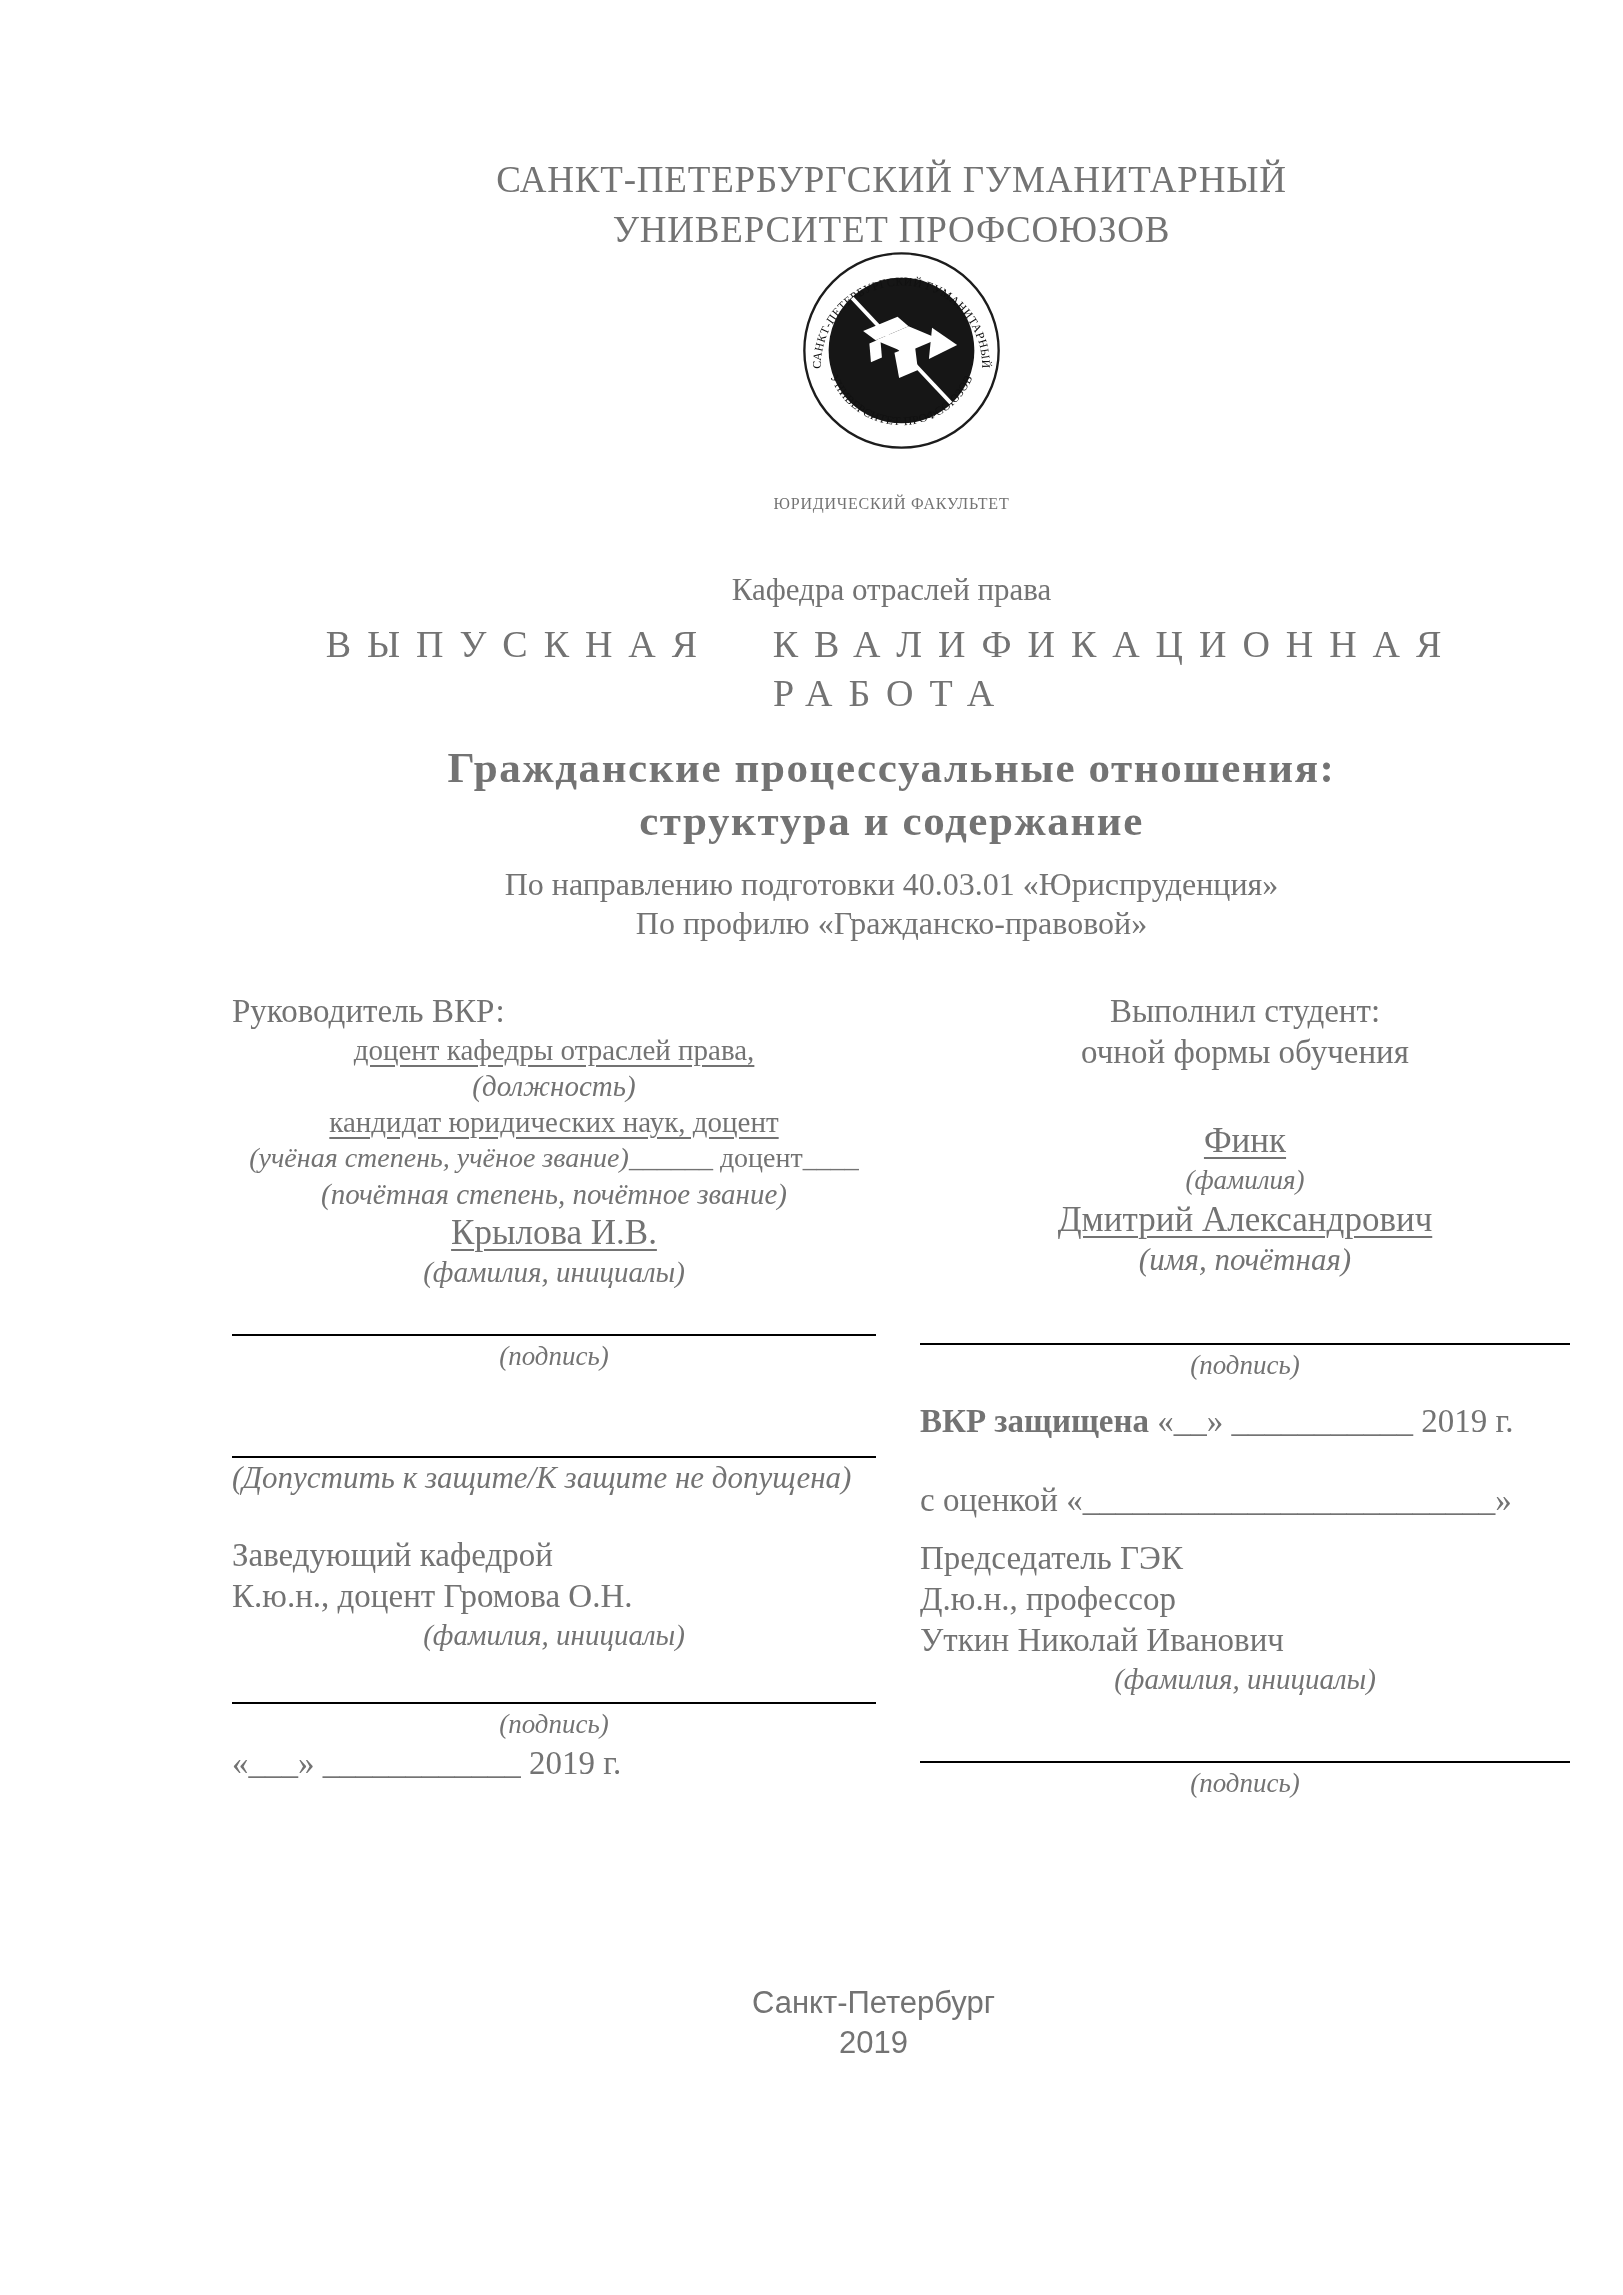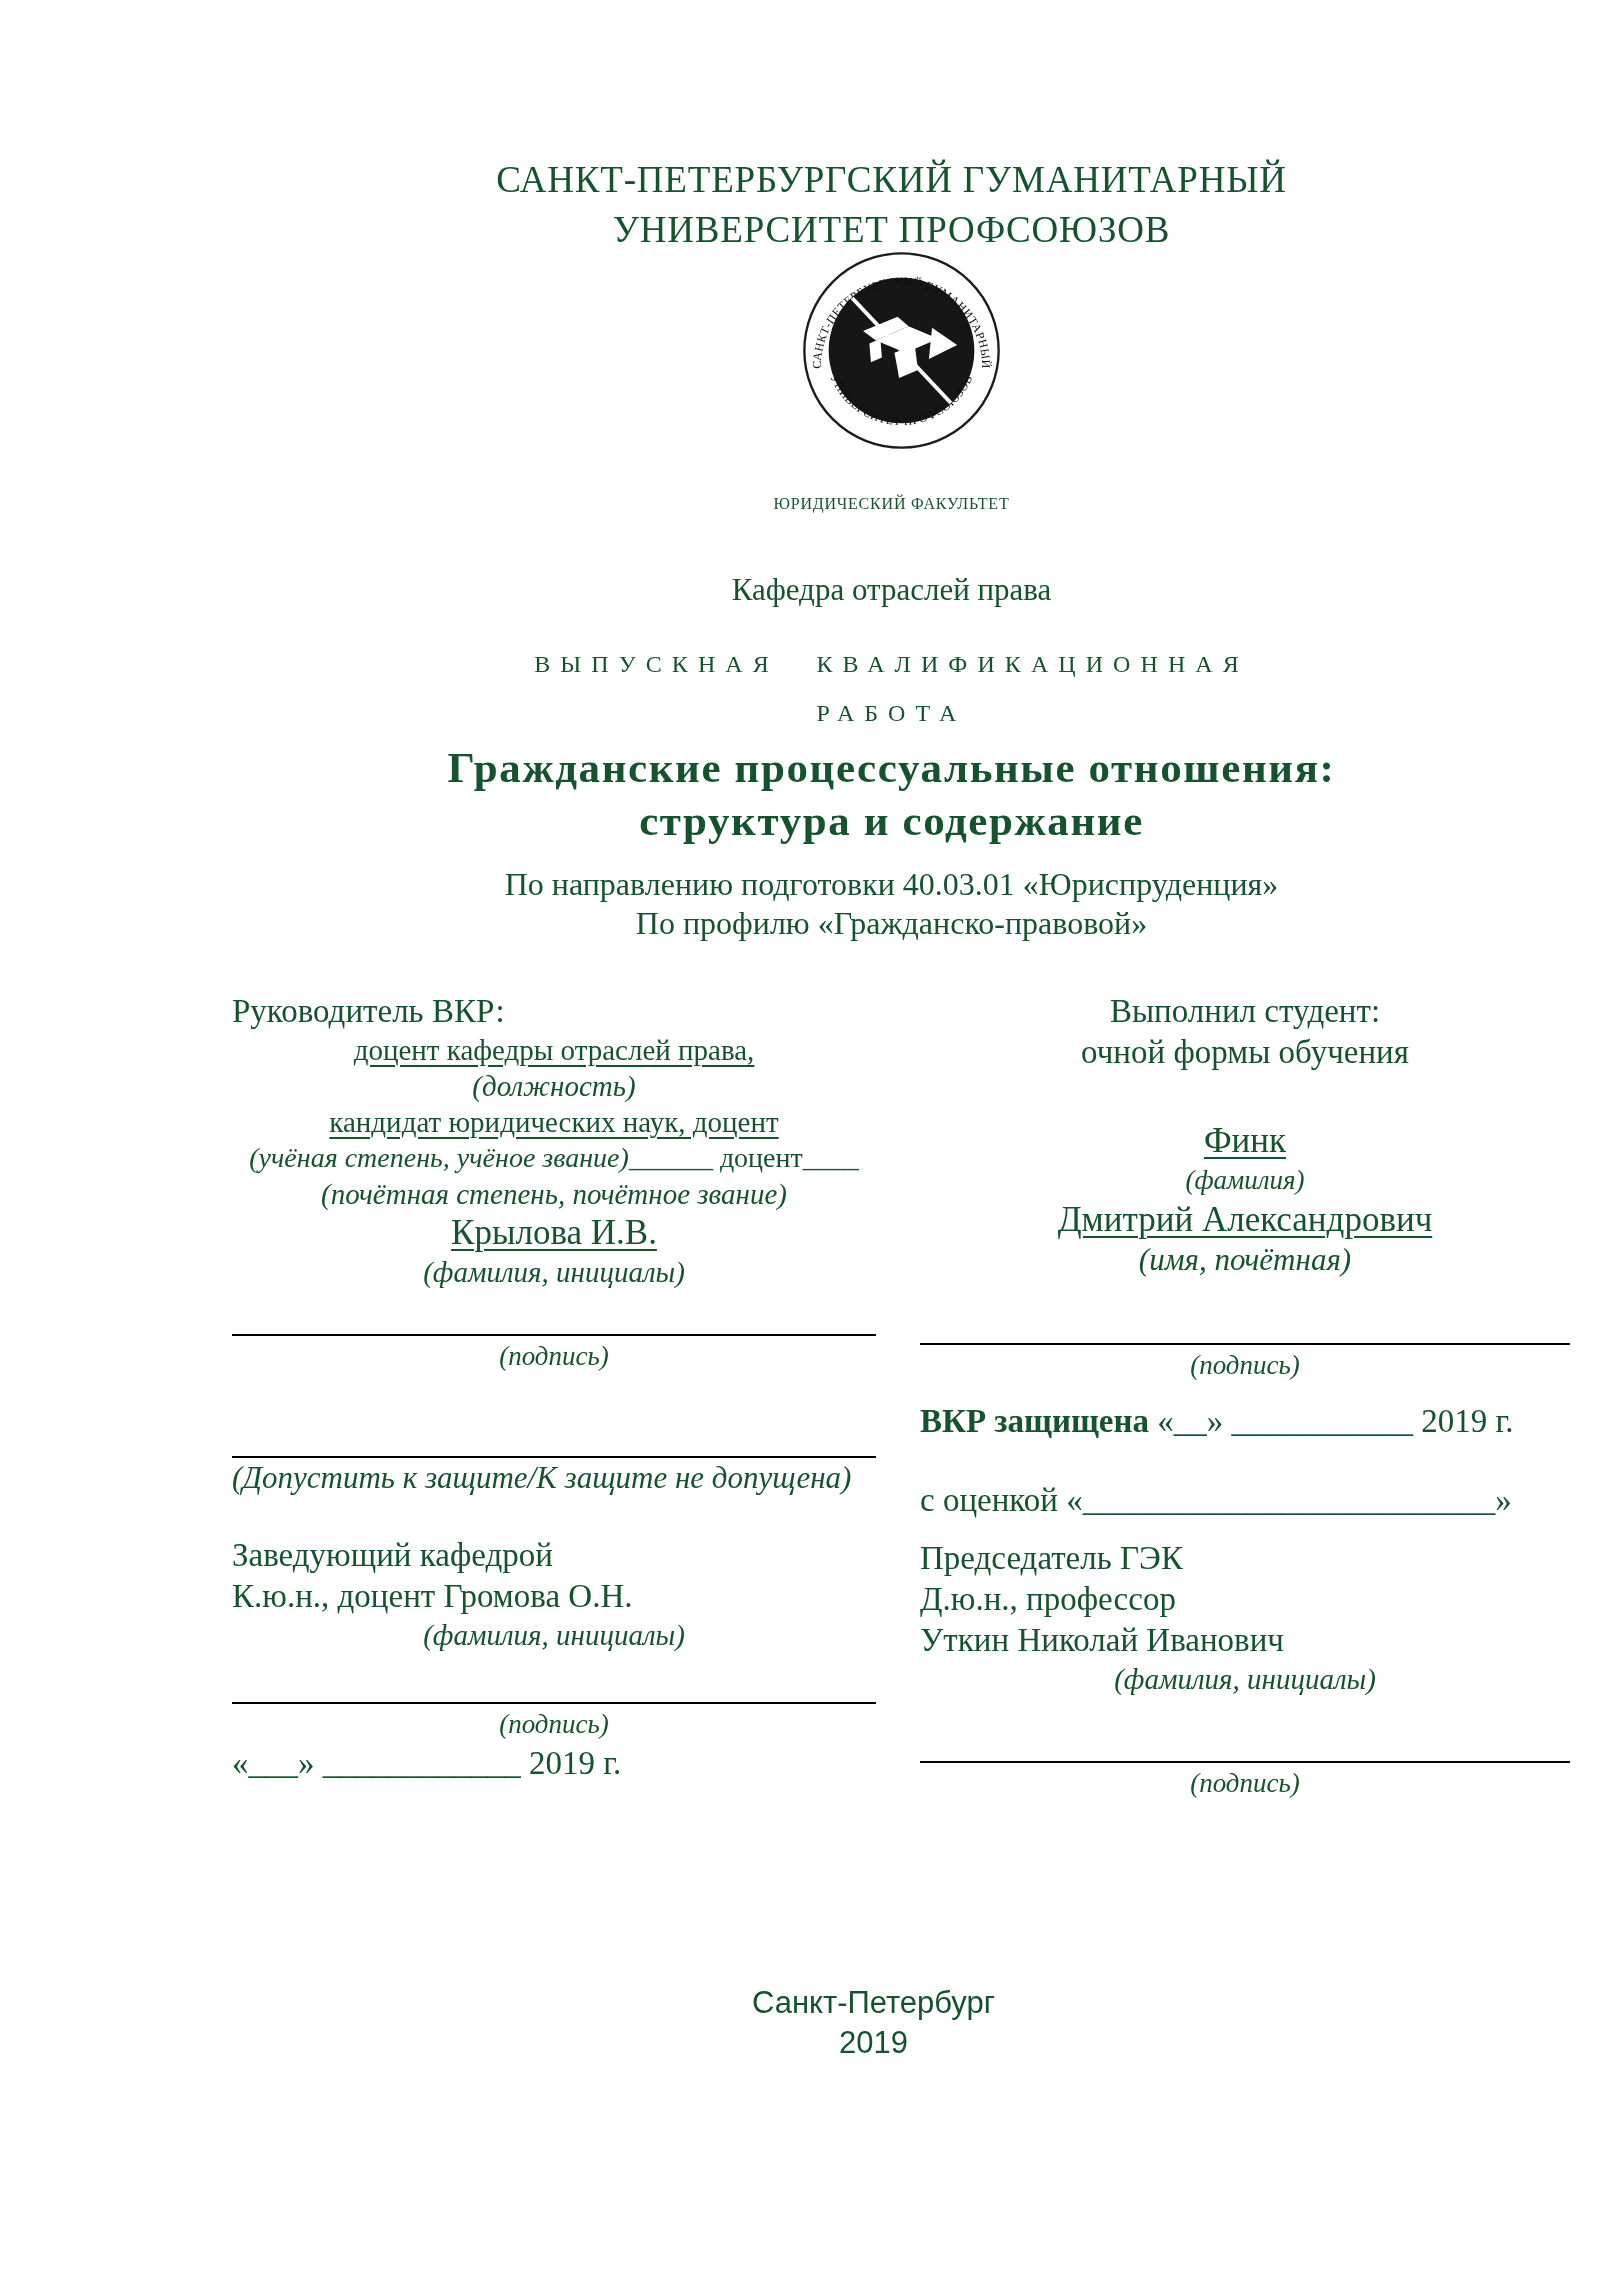--- a/index.html
+++ b/index.html
@@ -2,30 +2,30 @@
 <html style="font-size:12.6px"><head>
 <meta charset="utf-8">
 <style>
   html, body { margin: 0; padding: 0; background: #e8e8e8; }
   .page {
     position: relative;
     width: 1623px;
     height: 2295px;
     background: #ffffff;
     font-family: "Liberation Serif", "DejaVu Serif", serif;
-    color: #14532d;
+    color: #737373;
     overflow: hidden;
   }
   .abs { position: absolute; }
   .content { left: 236px; width: 1311px; text-align: center; }
   .univ-header { top: 155px; font-size: 37px; line-height: 50px; letter-spacing: 0.8px; }
   .logo-wrap { top: 251px; left: 802px; width: 199px; height: 199px; }
   .faculty { top: 495px; font-size: 16px; letter-spacing: 0.8px; }
   .department { top: 572px; font-size: 31px; }
-  .work-type { top: 640px; font-size: 24px; line-height: 49px; letter-spacing: 0.42em; word-spacing: 0.9em; }
+  .work-type { top: 620px; font-size: 38px; line-height: 49px; letter-spacing: 0.42em; word-spacing: 0.9em; }
   .thesis-title { top: 741px; font-size: 43px; line-height: 53px; font-weight: bold; letter-spacing: 1.6px; }
   .direction { top: 865px; font-size: 32px; line-height: 39px; }
   .footer { top: 1983px; left: 236px; width: 1275px; text-align: center;
             font-family: "Liberation Sans", "DejaVu Sans", sans-serif;
             font-size: 31px; line-height: 40px; }
 
   .col { top: 991px; font-size: 33px; }
   .col-supervisor { left: 232px; width: 644px; }
   .col-student { left: 920px; width: 650px; }
 

